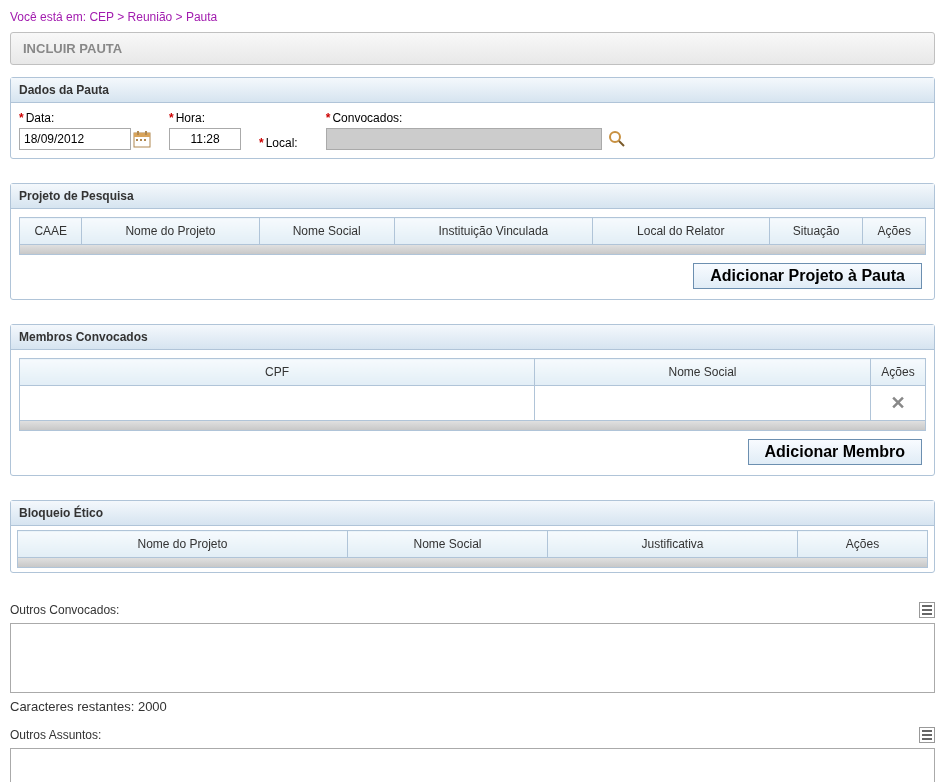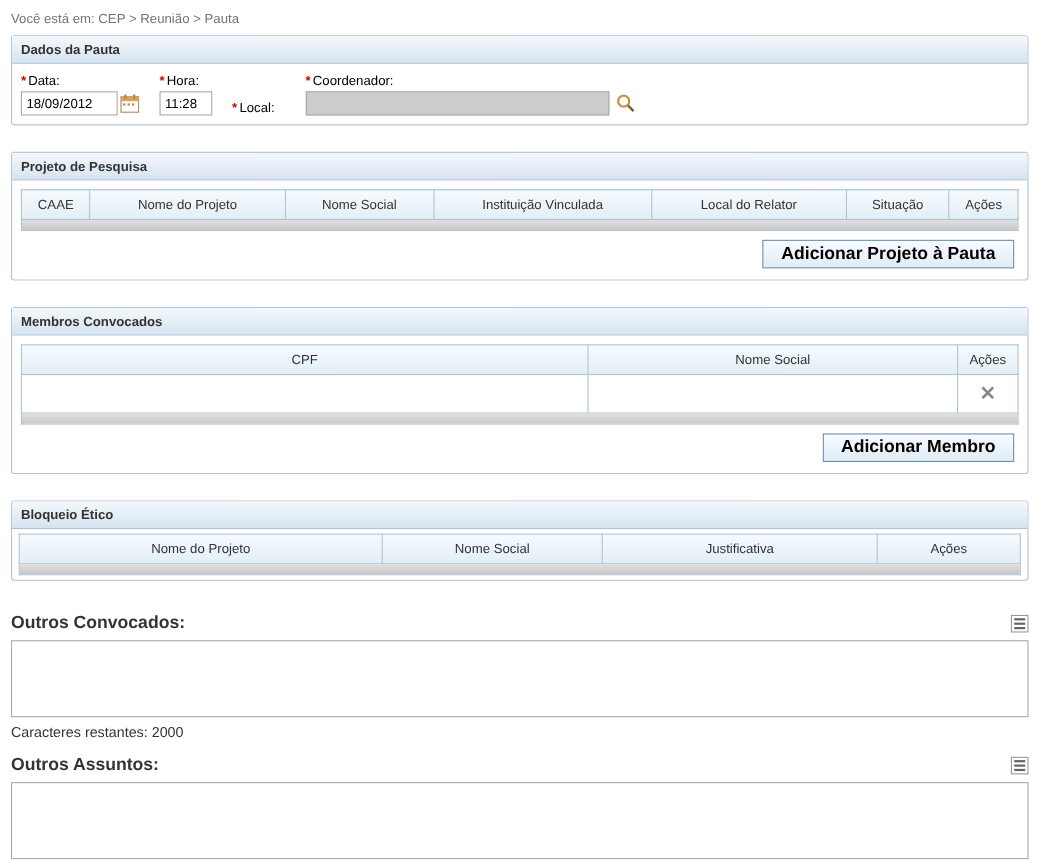--- a/index.html
+++ b/index.html
@@ -1,20 +1,20 @@
 <!DOCTYPE html>
 <html><head>
 <meta charset="utf-8">
 <style>
 * { box-sizing: border-box; margin: 0; padding: 0; }
 body { font-family: Arial, Helvetica, sans-serif; font-size: 12px; background: #fff; color: #333; }
 .container { width: 945px; padding: 5px 10px; }
 
 .breadcrumb { color: #3b6e9b; font-size: 12px; padding: 5px 0 8px 0; }
-.breadcrumb span { color: #737373; }
+.breadcrumb span { color: #a21caf; }
 
 .page-title-bar {
   background: linear-gradient(#f8f8f8, #e8e8e8);
   border: 1px solid #c0c0c0;
   border-radius: 3px;
   padding: 8px 12px;
   color: #888;
   font-weight: bold;
   font-size: 13px;
   margin-bottom: 12px;
@@ -112,67 +112,68 @@
   resize: none;
   font-family: inherit;
   font-size: 12px;
   padding: 4px;
 }
 .char-count { font-size: 13px; color: #333; padding: 3px 0 8px 0; }
 
 .bottom-buttons { display: flex; justify-content: space-between; padding: 8px 4px; }
 .bottom-right { display: flex; gap: 16px; }
 
-.section-label { font-weight: bold; font-size: 16px; padding: 2px 0; }
+.section-label { font-weight: normal; font-size: 12px; padding: 2px 0; }
 </style>
 </head>
 <body>
 
 <div class="container">
 
   <div class="breadcrumb">
     <span>Você está em:</span>
     <span>CEP</span>
     <span> &gt; </span>
     <span>Reunião</span>
     <span> &gt; </span>
     <span>Pauta</span>
   </div>
 
+  <div class="page-title-bar">INCLUIR PAUTA</div>
 
   <div class="panel">
     <div class="panel-header">Dados da Pauta</div>
     <div class="panel-body">
       <div class="form-row">
         <div class="form-field">
           <div class="form-label"><span class="req">*</span><span>Data:</span></div>
           <div style="display:flex;align-items:center;">
-            <input type="text" style="width: 88px;" value="18/09/2012">
+            <input type="text" style="width: 112px;" value="18/09/2012">
             <span class="cal-icon">
               <svg viewBox="0 0 18 18">
                   <rect x="1" y="3" width="16" height="14" fill="#fff" stroke="#b08850"></rect>
                   <rect x="1" y="3" width="16" height="4" fill="#d9a45b"></rect>
                   <line x1="5" y1="1" x2="5" y2="5" stroke="#b08850" stroke-width="2"></line>
                   <line x1="13" y1="1" x2="13" y2="5" stroke="#b08850" stroke-width="2"></line>
                   <rect x="3" y="9" width="2" height="2" fill="#b08850"></rect>
                   <rect x="7" y="9" width="2" height="2" fill="#b08850"></rect>
                   <rect x="11" y="9" width="2" height="2" fill="#b08850"></rect>
                 </svg>
             </span>
           </div>
         </div>
         <div class="form-field">
           <div class="form-label"><span class="req">*</span><span>Hora:</span></div>
-          <input type="text" style="width: 48px;" value="11:28">
+          <input type="text" style="width: 72px; text-align: center;" value="11:28">
         </div>
         <div class="form-field">
           <div class="form-label"><span class="req">*</span><span>Local:</span></div>
         </div>
         <div class="form-field" style="margin-left:10px;">
-          <div class="form-label"><span class="req">*</span><span>Coordenador:</span></div>
+          <div class="form-label"><span class="req">*</span><span>Convocados:</span></div>
           <div style="display:flex;align-items:center;">
             <input type="text" readonly="" style="width: 276px;" value="">
             <span class="search-icon">
               <svg viewBox="0 0 18 18">
                   <circle cx="7" cy="7" r="5" fill="none" stroke="#c89040" stroke-width="2"></circle>
                   <line x1="11" y1="11" x2="16" y2="16" stroke="#7a5a2a" stroke-width="2"></line>
                 </svg>
             </span>
           </div>
         </div>

